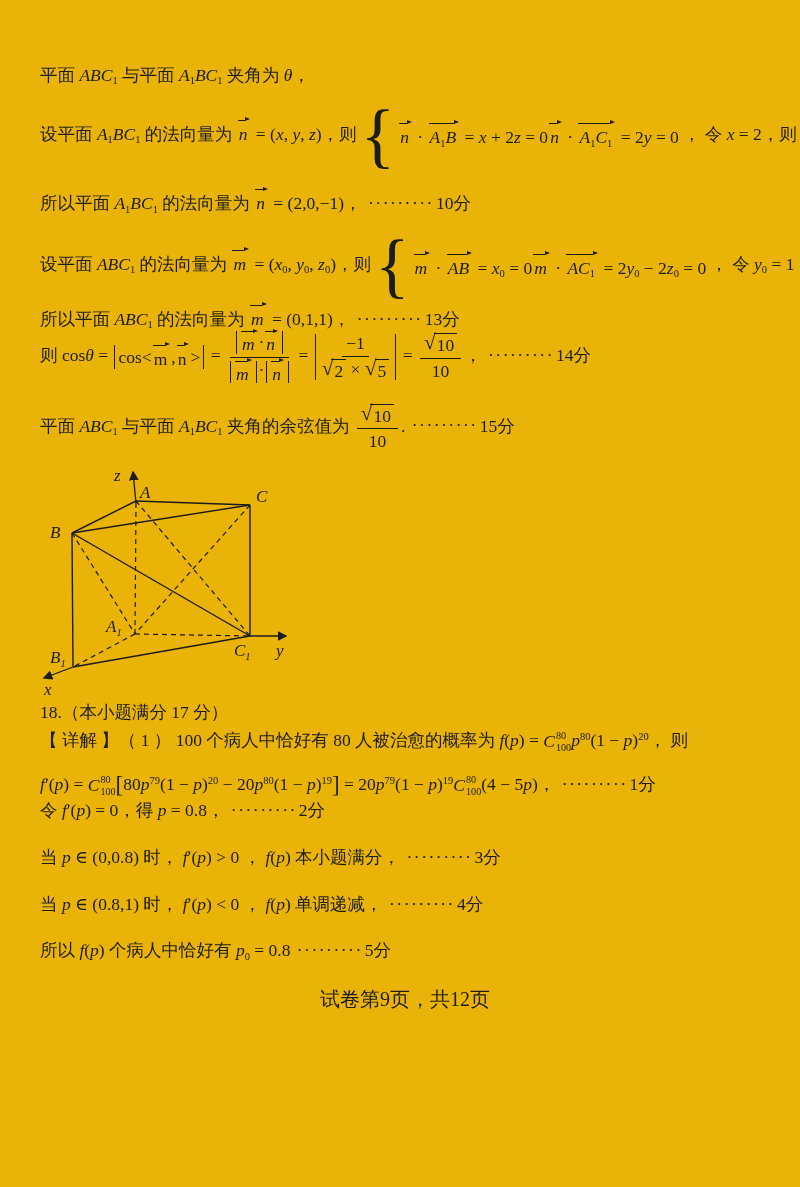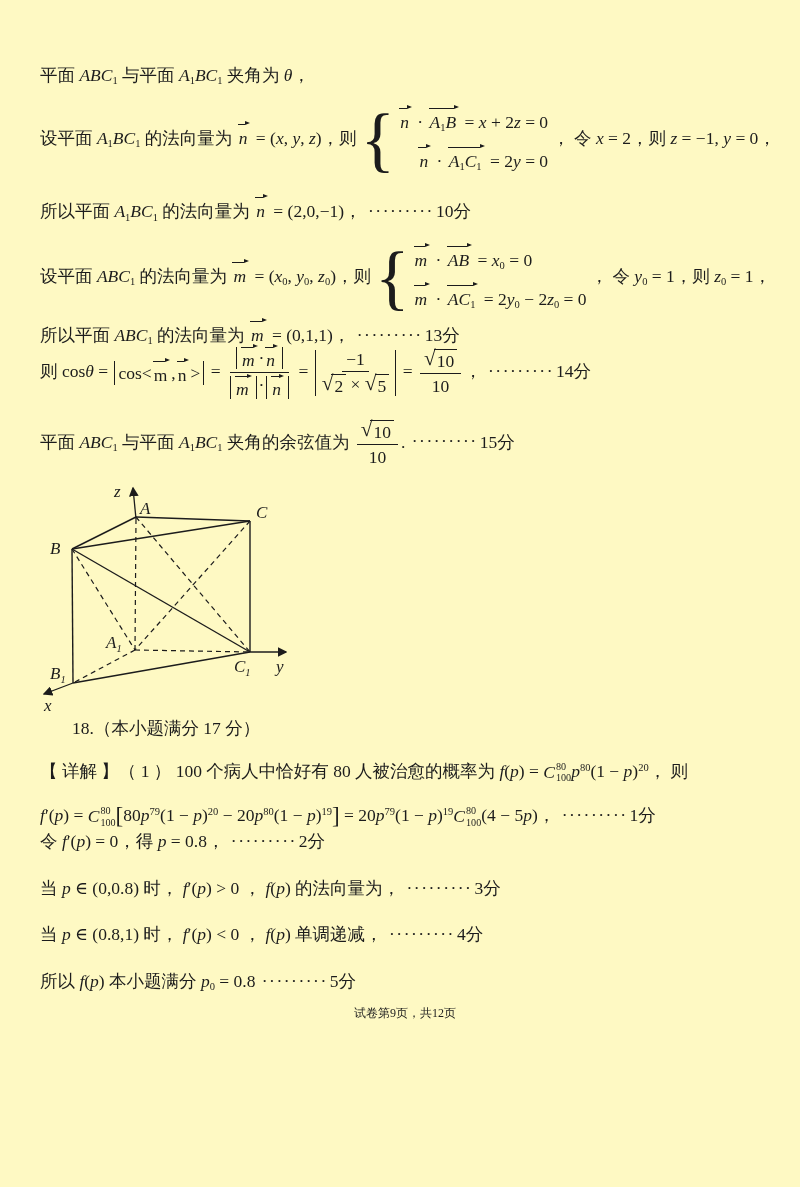--- a/index.html
+++ b/index.html
@@ -1,47 +1,47 @@
 <!DOCTYPE html>
 <html><head>
 <meta charset="utf-8">
 <style>
   html,body{margin:0;padding:0;background:#ffffff;}
   .page{
     position:relative;
     width:800px;height:1187px;
-    background:#fef9c3;
+    background:#eab308;
     box-sizing:border-box;
     padding:64px 30px 0 40px;
     overflow:hidden;
     color:#1c1c1c;
     font-family:"Liberation Serif","DejaVu Serif",serif;
   }
   .mline{
     font-size:17.5px;
     line-height:1.3;
     white-space:nowrap;
     color:#1c1c1c;
   }
   .l2{margin-top:20px;text-align:right;}
   .l3{margin-top:24px;}
   .l4{margin-top:22px;}
   .l5{margin-top:9px;}
   .l6{}
   .l7{margin-top:20px;}
-  .l8{margin-top:0px;margin-left:32px;}
-  .l9{margin-top:20px;}
+  .l8{margin-top:0px;}
+  .l9{margin-top:5px;}
   .l10{margin-top:16px;}
   .l11{}
   .l12{margin-top:24px;}
   .l13{margin-top:24px;}
   .l14{margin-top:24px;}
   .figwrap{margin-top:6px;margin-left:-10px;height:244px;}
   .footer{
-    margin-top:12px;text-align:center;font-size:12px;
+    margin-top:24px;text-align:center;font-size:20px;
     font-family:"Liberation Serif","DejaVu Serif",serif;color:#1c1c1c;
   }
   
   .mt{font-style:normal;}
   .mi{font-style:italic;}
   .msub{font-size:0.6em;position:relative;top:0.32em;font-style:normal;}
   .msup{font-size:0.6em;position:relative;top:-0.52em;font-style:normal;}
   .mdots{letter-spacing:1.5px;margin:0 2px;}
   .mbig{font-size:1.32em;vertical-align:-0.1em;}
   .mvec{position:relative;display:inline-block;padding:4px 3px 0 1px;margin:0 1px;white-space:nowrap;}
@@ -53,21 +53,21 @@
   .mden{display:inline-block;padding-top:2px;}
   .msqrt{display:inline-flex;align-items:flex-start;white-space:nowrap;}
   .mrad{font-size:1.22em;line-height:0.85;margin-right:-2px;}
   .mradc{display:inline-block;border-top:1.3px solid #1c1c1c;padding:1px 3px 0 3px;}
   .mabs{display:inline-flex;align-items:center;vertical-align:middle;margin:0 1px;}
   .mbar{align-self:stretch;width:0;border-left:1.3px solid #1c1c1c;margin:1px 1px;}
   .mabsc{display:inline-flex;align-items:center;padding:0 2px;white-space:nowrap;}
   .mcases{display:inline-flex;align-items:center;vertical-align:middle;margin:0 4px;}
   .mbrace{display:inline-block;font-size:72px;line-height:0.8;font-weight:400;margin-right:3px;
     font-family:"Liberation Serif","DejaVu Serif",serif;}
-  .mccol{display:inline-flex;flex-direction:column;row-gap:12px;}
+  .mccol{display:inline-flex;row-gap:12px;}
   .mcrow{white-space:nowrap;}
   .msupsub{display:inline-flex;align-items:center;vertical-align:middle;}
   .msscol{display:inline-flex;flex-direction:column;font-size:0.58em;line-height:1.12;margin-left:1px;align-items:flex-start;font-style:normal;}
   
   .figsvg text{font-family:"Liberation Serif","DejaVu Serif",serif;font-size:17px;font-style:italic;fill:#1c1c1c;}
   .figsvg .subt{font-size:10.5px;}
 </style>
 </head>
 <body>
 
@@ -213,19 +213,19 @@
           <span class="mss">100</span>
         </span>
       </span><span class="mbig">[</span><span class="mt">80</span><span class="mi">p</span><span class="msup">79</span><span class="mt">(1 − </span><span class="mi">p</span><span class="mt">)</span><span class="msup">20</span><span class="mt"> − 20</span><span class="mi">p</span><span class="msup">80</span><span class="mt">(1 − </span><span class="mi">p</span><span class="mt">)</span><span class="msup">19</span><span class="mbig">]</span><span class="mt"> = 20</span><span class="mi">p</span><span class="msup">79</span><span class="mt">(1 − </span><span class="mi">p</span><span class="mt">)</span><span class="msup">19</span><span class="msupsub">
         <span class="mi">C</span>
         <span class="msscol">
           <span class="mss">80</span>
           <span class="mss">100</span>
         </span>
       </span><span class="mt">(4 − 5</span><span class="mi">p</span><span class="mt">)， </span><span class="mdots">·········</span><span class="mt">1分</span></div>
   <div class="mline l11"><span class="mt">令 </span><span class="mi">f</span><span class="mt">′(</span><span class="mi">p</span><span class="mt">) = 0，得 </span><span class="mi">p</span><span class="mt"> = 0.8， </span><span class="mdots">·········</span><span class="mt">2分</span></div>
-  <div class="mline l12"><span class="mt">当 </span><span class="mi">p</span><span class="mt"> ∈ (0,0.8) 时， </span><span class="mi">f</span><span class="mt">′(</span><span class="mi">p</span><span class="mt">) &gt; 0 ， </span><span class="mi">f</span><span class="mt">(</span><span class="mi">p</span><span class="mt">) 的法向量为， </span><span class="mdots">·········</span><span class="mt">3分</span></div>
+  <div class="mline l12"><span class="mt">当 </span><span class="mi">p</span><span class="mt"> ∈ (0,0.8) 时， </span><span class="mi">f</span><span class="mt">′(</span><span class="mi">p</span><span class="mt">) &gt; 0 ， </span><span class="mi">f</span><span class="mt">(</span><span class="mi">p</span><span class="mt">) 本小题满分， </span><span class="mdots">·········</span><span class="mt">3分</span></div>
   <div class="mline l13"><span class="mt">当 </span><span class="mi">p</span><span class="mt"> ∈ (0.8,1) 时， </span><span class="mi">f</span><span class="mt">′(</span><span class="mi">p</span><span class="mt">) &lt; 0 ， </span><span class="mi">f</span><span class="mt">(</span><span class="mi">p</span><span class="mt">) 单调递减， </span><span class="mdots">·········</span><span class="mt">4分</span></div>
-  <div class="mline l14"><span class="mt">所以 </span><span class="mi">f</span><span class="mt">(</span><span class="mi">p</span><span class="mt">) 本小题满分 </span><span class="mi">p</span><span class="msub">0</span><span class="mt"> = 0.8 </span><span class="mdots">·········</span><span class="mt">5分</span></div>
+  <div class="mline l14"><span class="mt">所以 </span><span class="mi">f</span><span class="mt">(</span><span class="mi">p</span><span class="mt">) 个病人中恰好有 </span><span class="mi">p</span><span class="msub">0</span><span class="mt"> = 0.8 </span><span class="mdots">·········</span><span class="mt">5分</span></div>
 
   <div class="footer">试卷第9页，共12页</div>
 
 </div>
 
 </body></html>

